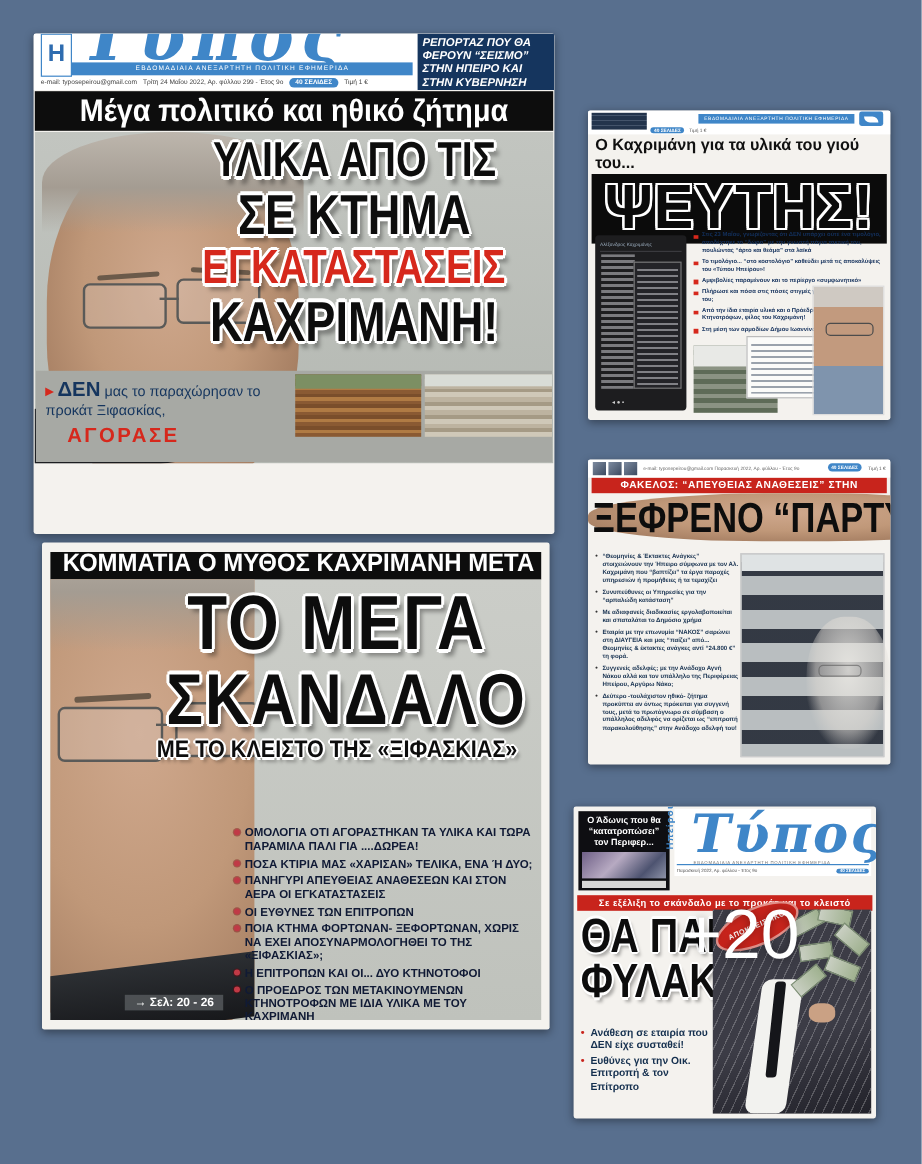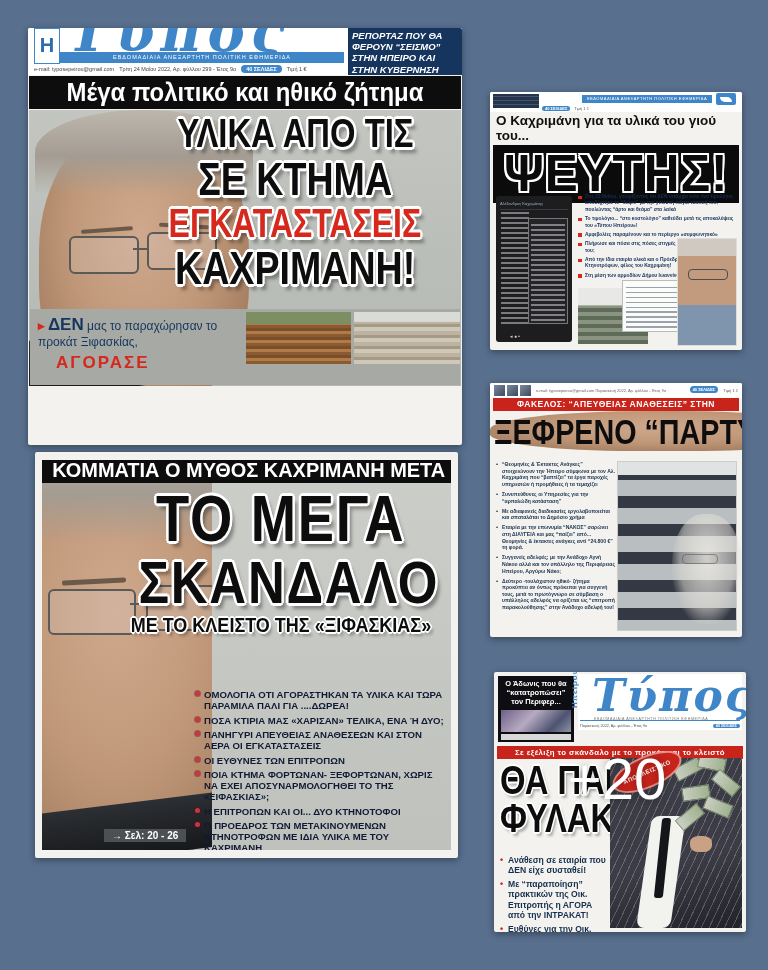--- a/index.html
+++ b/index.html
@@ -85,21 +85,21 @@
   #p3 .b{position:relative;padding-left:6px;margin-bottom:3.5px;font-size:5.1px;font-weight:bold;color:#15304f;line-height:1.3;}
   #p3 .b:before{content:"•";position:absolute;left:0;top:0;color:#333;font-size:6px;}
   #p3 .building{position:absolute;right:5px;top:78px;width:118px;height:168px;border:1px solid #ccc;
       background:linear-gradient(180deg,#dfe3e4 0 8%,transparent 8%),
       repeating-linear-gradient(0deg,rgba(28,34,46,.85) 10px 22px,rgba(185,190,192,1) 22px 38px),#b9bec0;}
   #p3 .ghost{position:absolute;right:-6px;top:52px;width:70px;height:110px;border-radius:45%;
       background:radial-gradient(ellipse at 50% 40%,rgba(235,233,228,.85) 0%,rgba(220,216,210,.55) 55%,transparent 75%);}
   #p3 .ghostGlass{position:absolute;right:18px;top:92px;width:34px;height:8px;border:1.5px solid rgba(90,90,90,.6);border-radius:4px;}
 
   
-  #p4{left:494px;top:672px;width:252px;height:260px;}
+  #p4{left:478px;top:672px;width:252px;height:260px;}
   #p4 .corner{position:absolute;left:4px;top:4px;width:76px;height:66px;background:#0e0e12;color:#fff;}
   #p4 .cornerTxt{padding:3px 3px 0 3px;font-weight:bold;font-size:7.5px;line-height:1.2;text-align:center;}
   #p4 .cornerPhoto{position:absolute;left:3px;right:3px;bottom:10px;height:22px;background:linear-gradient(135deg,#6e5f86,#b7aac2 40%,#4d5370 75%,#8e93a8);}
   #p4 .cornerCap{position:absolute;left:3px;right:3px;bottom:2px;height:6px;background:#d8d8d8;}
   #p4 .mhead{position:absolute;left:84px;right:4px;top:2px;height:56px;background:#fff;}
   #p4 .vert{position:absolute;left:0px;top:6px;color:#3f86c8;font-weight:bold;font-size:8px;transform:rotate(-90deg) translate(-28px,-8px);transform-origin:left top;letter-spacing:1px;}
   #p4 .tlogo{position:absolute;left:14px;top:-4px;color:#3f86c8;font-family:"DejaVu Serif",serif;font-style:italic;font-weight:bold;font-size:44px;letter-spacing:2px;}
   #p4 .mtag{position:absolute;left:16px;bottom:9px;font-size:3.6px;color:#777;letter-spacing:.6px;}
   #p4 .mrow{position:absolute;left:2px;right:2px;bottom:1px;height:7px;display:flex;gap:4px;align-items:center;font-size:3.8px;color:#555;border-top:1px solid #3f86c8;padding-top:1px;}
   #p4 .pill{background:#3f86c8;color:#fff;border-radius:4px;padding:0 3px;font-weight:bold;font-size:3.8px;margin-left:auto;}
@@ -283,21 +283,20 @@
         <div class="note" style="left:30px;top:2px;transform:rotate(12deg);"></div>
         <div class="note" style="left:44px;top:22px;transform:rotate(40deg);"></div>
         <div class="note" style="left:14px;top:32px;transform:rotate(-8deg);"></div>
         <div class="note" style="left:36px;top:46px;transform:rotate(22deg);"></div>
         <div class="note" style="left:8px;top:56px;transform:rotate(-40deg);"></div>
       </div>
       <div class="handSkin"></div>
     </div>
     <div class="bullets">
       <div class="b">Ανάθεση σε εταιρία που ΔΕΝ είχε συσταθεί!</div>
-      <div class="b">Με “παραποίηση” πρακτικών της Οικ. Επιτροπής η ΑΓΟΡΑ από την ΙΝΤΡΑΚΑΤ!</div>
       <div class="b">Ευθύνες για την Οικ. Επιτροπή &amp; τον Επίτροπο</div>
 
     </div>
   </div>
 
   <div class="paper" id="p5">
     <div class="topbar"><span class="cx" style="transform:scaleX(.95)">ΚΟΜΜΑΤΙΑ Ο ΜΥΘΟΣ ΚΑΧΡΙΜΑΝΗ ΜΕΤΑ</span></div>
     <div class="body">
       <div class="face" style="left:0;top:0;width:170px;height:367px;">
         <div class="head" style="left:-60px;top:-40px;width:280px;height:420px;border-radius:40%;"></div>

